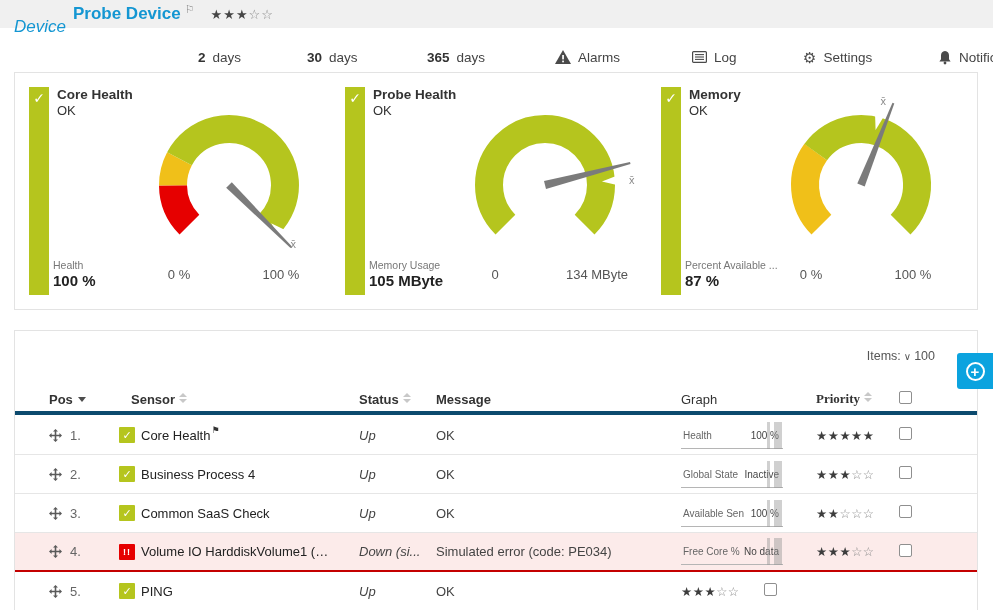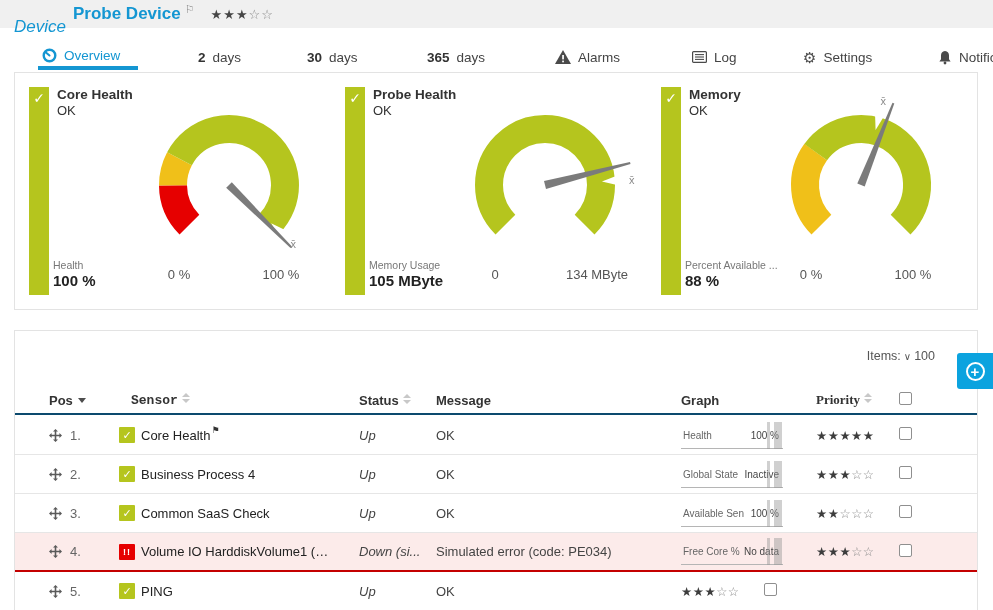--- a/index.html
+++ b/index.html
@@ -37,24 +37,24 @@
   .tile-title { position:absolute; left:28px; top:0; font-size:13.5px; font-weight:bold; color:#333; }
   .tile-status { position:absolute; left:28px; top:16px; font-size:13px; color:#333; }
   .gauge-svg { position:absolute; left:80px; top:2px; }
   .metric-label { position:absolute; left:24px; top:172px; font-size:10.5px; color:#777; white-space:nowrap; }
   .metric-value { position:absolute; left:24px; top:185px; font-size:15px; font-weight:bold; color:#222; }
 
   
   .items-ctl { position:absolute; right:42px; top:18px; font-size:12.5px; color:#555; }
   .items-ctl .chev { font-size:10px; margin:0 3px; color:#555; }
   .thead { position:absolute; left:0; top:56px; width:100%; height:28px; display:flex; align-items:center;
-    padding-left:34px; font-size:13px; font-weight:bold; color:#333; border-bottom:2px solid #0c4a6e; }
-  .c-pos { width:70px; } .c-sensor { width:240px; padding-left:12px;font-family:Liberation Mono, monospace; } .c-status { width:77px; }
+    padding-left:34px; font-size:13px; font-weight:bold; color:#333; border-bottom:4px solid #0c4a6e; }
+  .c-pos { width:70px; } .c-sensor { width:240px; padding-left:12px; } .c-status { width:77px; }
   .c-msg { width:245px; } .c-graph { width:135px; font-weight:normal; color:#444; }
-  .c-graph b { font-weight:bold; color:#333; } .c-pri { width:83px;font-family:Liberation Serif, serif; } .c-cb { width:30px; }
+  .c-graph b { font-weight:normal; color:#333; } .c-pri { width:83px;font-family:Liberation Serif, serif; } .c-cb { width:30px; }
   .sorts { display:inline-block; vertical-align:1px; margin-left:4px; }
   .sorts i { display:block; width:0; height:0; border-left:4px solid transparent; border-right:4px solid transparent; }
   .sorts .up { border-bottom:4px solid #c8c8c8; margin-bottom:2px; }
   .sorts .dn { border-top:4px solid #c8c8c8; }
   .sort-desc { display:inline-block; width:0; height:0; border-left:4px solid transparent;
     border-right:4px solid transparent; border-top:5px solid #4d4d4d; margin-left:5px; vertical-align:2px; }
 
   .tbody { position:absolute; left:0; top:85px; width:100%; }
   .trow { display:flex; align-items:center; height:39px; padding-left:34px;
     border-bottom:1px solid #e6e6e6; font-size:13px; color:#444; }
@@ -90,27 +90,20 @@
 <div class="page">
 
   <div class="topbar">
     <span class="dev-type">Device</span>
     <span class="dev-name">Probe Device</span>
     <span class="title-flag">⚐</span>
     <span class="rating"><span class="f">★★★</span><span class="e">☆☆</span></span>
   </div>
 
   <div class="tabbar">
-    <div class="tab active" style="left:38px">
-      <svg width="15" height="15" viewBox="0 0 15 15">
-        <circle cx="7.5" cy="7.5" r="5.8" fill="none" stroke="#1496d2" stroke-width="2.4"></circle>
-        <line x1="7.5" y1="7.5" x2="3.6" y2="4.2" stroke="#1496d2" stroke-width="2" stroke-linecap="round"></line>
-      </svg>
-      <span>Overview</span>
-    </div>
     <div class="tab" style="left:198px">
       <span class="num">2</span>
       <span>days</span>
     </div>
     <div class="tab" style="left:307px">
       <span class="num">30</span>
       <span>days</span>
     </div>
     <div class="tab" style="left:427px">
       <span class="num">365</span>
@@ -186,21 +179,21 @@
       <svg class="gauge-svg" width="240" height="200" viewBox="0 0 240 200">
           <path d="M80.4 135.6 A56 56 0 0 1 74.7 63.1" stroke="#f0c019" stroke-width="28" fill="none"></path>
           <path d="M74.7 63.1 A56 56 0 1 1 159.6 135.6" stroke="#b5c51e" stroke-width="28" fill="none"></path>
           <polygon points="134.01659396607104,24.35828663697174 143.3202526630487,26.825107042138697 134.60849426858078,40.90379418503628" fill="#ffffff"></polygon>
           <text x="142.2971754625707" y="15.90579112452906" text-anchor="middle" font-size="11" fill="#8a8a8a">x̄</text>
           <polygon points="123.7,97.5 153.3,14.5 151.5,13.8 116.3,94.5" fill="#7b7b7b"></polygon>
           <text x="70" y="190" text-anchor="middle" font-size="13" fill="#555">0 %</text>
           <text x="172" y="190" text-anchor="middle" font-size="13" fill="#555">100 %</text>
         </svg>
       <div class="metric-label">Percent Available ...</div>
-      <div class="metric-value">88 %</div>
+      <div class="metric-value">87 %</div>
     </div>
   </div>
 
   <div class="panel table">
     <div class="items-ctl">
       <span>Items:</span><span class="chev">∨</span><span>100</span>
     </div>
     <div class="thead">
       <span class="c-pos"><span>Pos</span><span class="sort-desc"></span></span>
       <span class="c-sensor"><span>Sensor</span><span class="sorts"><i class="up"></i><i class="dn"></i></span></span>

